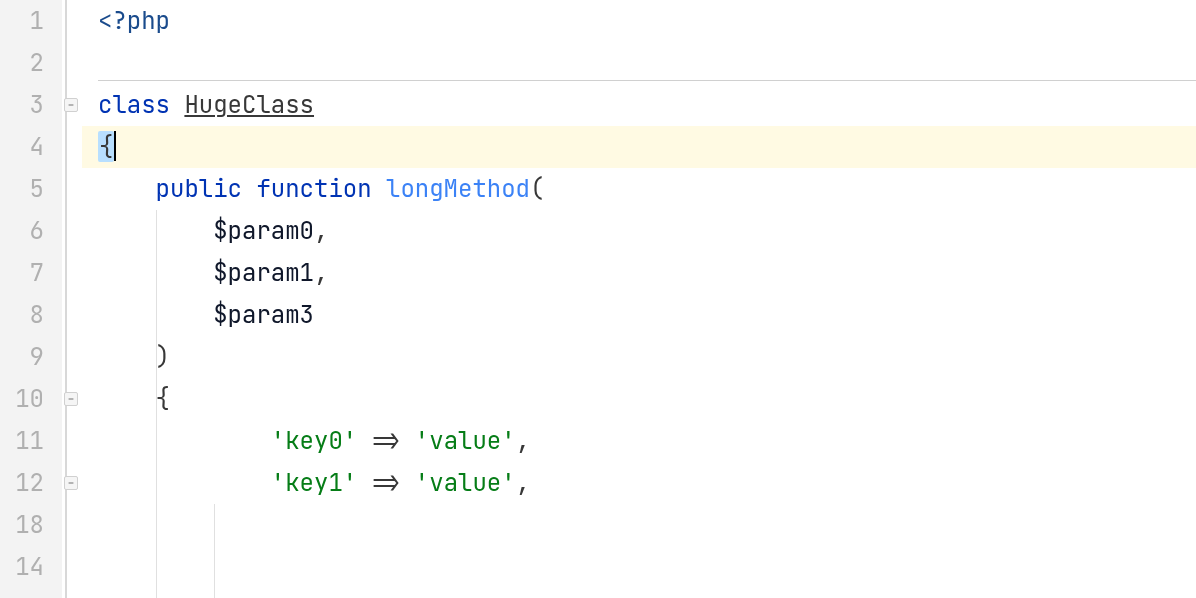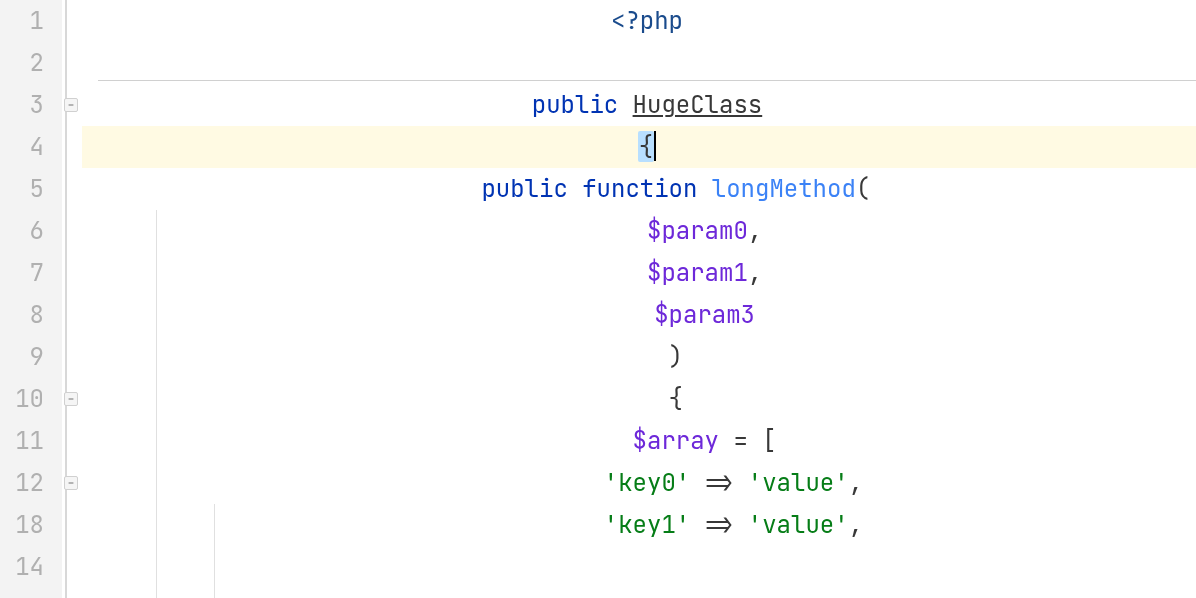--- a/index.html
+++ b/index.html
@@ -65,21 +65,20 @@
       left: 3px;
       top: 0;
       bottom: 0;
       width: 2px;
       background: #d8d8d8;
     }
     .code-area {
       flex: 1;
       position: relative;
       background: #ffffff;
-      text-align: center;
     }
     .code-line {
       height: 42px;
       line-height: 42px;
       white-space: pre;
       padding-left: 16px;
       position: relative;
     }
     .code-line.current {
       background: #fffae3;
@@ -113,21 +112,21 @@
     .hl-bracket {
       background: #b8dfff;
       padding: 0 1px;
       border-radius: 2px;
     }
     
     .php-tag { color: #1a4b8c; }
     .keyword { color: #0033b3; }
     .class-name { color: #383838; text-decoration: underline; }
     .function-name { color: #3b82f6; }
-    .variable { color: #6d28d9; }
+    .variable { color: #0f172a; }
     .string { color: #067d17; }
     .operator { color: #383838; }
     .punct { color: #383838; }
   </style>
 </head>
 <body>
 
 <div class="editor">
   <div class="gutter" id="gutter">
       <div class="gutter-line">1</div>
@@ -162,25 +161,24 @@
           <path d="M2 5 L8 5" stroke="#888" stroke-width="1.5"></path>
         </svg>
       </div>
     </div>
   <div class="code-area" id="code-area">
     <div class="hr-line" id="hr-line" style="top: 80px;"></div>
   <div class="indent-guide" style="left: 74px; top: 210px; height: 388px;"></div>
       <div class="indent-guide" style="left: 132px; top: 504px; height: 94px;"></div>
       <div class="code-line"><span class="php-tag">&lt;?php</span></div>
       <div class="code-line"></div>
-      <div class="code-line"><span class="keyword">public </span><span class="class-name">HugeClass</span></div>
+      <div class="code-line"><span class="keyword">class </span><span class="class-name">HugeClass</span></div>
       <div class="code-line current"><span class="punct hl-bracket">{</span><span class="caret"></span></div>
       <div class="code-line"><span class="">    </span><span class="keyword">public function </span><span class="function-name">longMethod</span><span class="punct">(</span></div>
       <div class="code-line"><span class="">        </span><span class="variable">$param0</span><span class="punct">,</span></div>
       <div class="code-line"><span class="">        </span><span class="variable">$param1</span><span class="punct">,</span></div>
       <div class="code-line"><span class="">        </span><span class="variable">$param3</span></div>
       <div class="code-line"><span class="">    </span><span class="punct">)</span></div>
       <div class="code-line"><span class="">    </span><span class="punct">{</span></div>
-      <div class="code-line"><span class="">        </span><span class="variable">$array</span><span class="operator"> = </span><span class="punct">[</span></div>
       <div class="code-line"><span class="">            </span><span class="string">'key0'</span><span class="operator"> =&gt; </span><span class="string">'value'</span><span class="punct">,</span></div>
       <div class="code-line"><span class="">            </span><span class="string">'key1'</span><span class="operator"> =&gt; </span><span class="string">'value'</span><span class="punct">,</span></div>
     </div>
 </div>
 
 </body></html>

